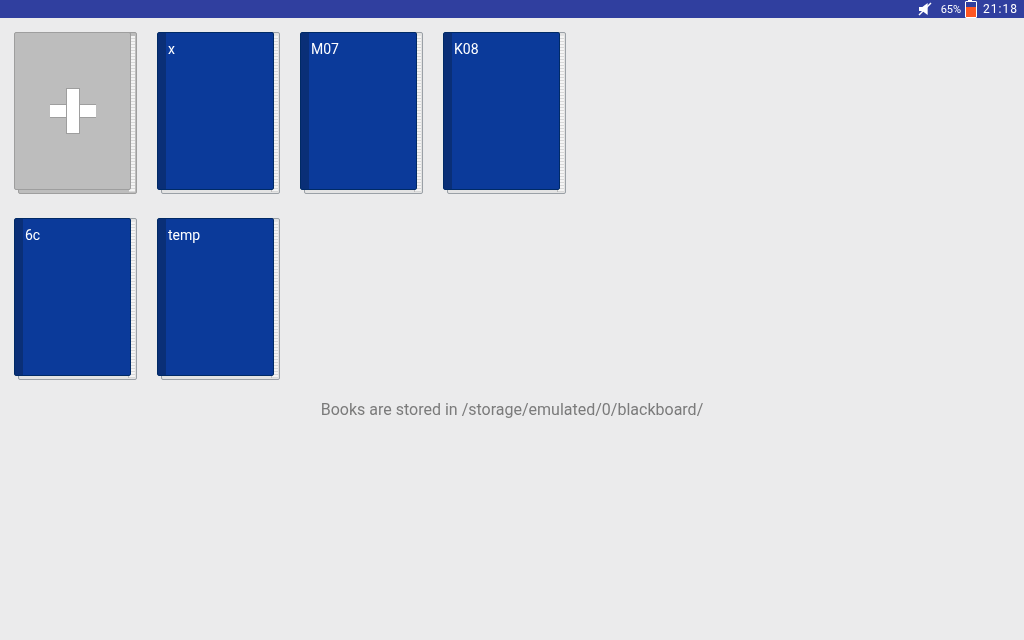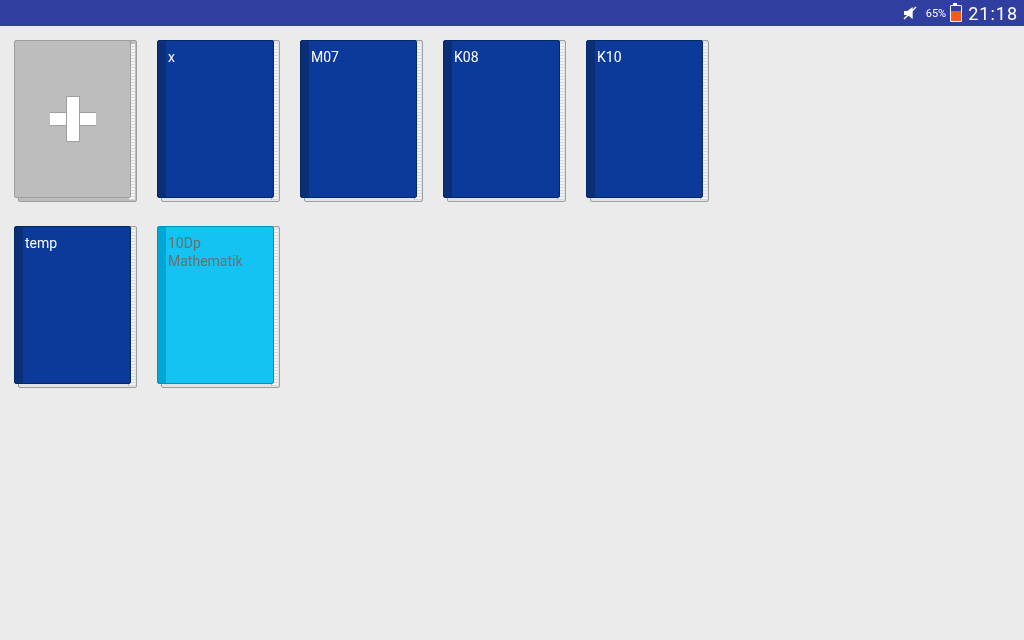--- a/index.html
+++ b/index.html
@@ -6,21 +6,21 @@
     margin:0;padding:0;
     width:1024px;height:640px;
     overflow:hidden;
     font-family:Roboto,Arial,Helvetica,sans-serif;
     background:#ebebec;
     color:#555;
   }
 
   
   .statusbar{
-    height:26px;
+    height:18px;
     background:#303f9f;
     display:flex;
     align-items:center;
     justify-content:flex-end;
     padding:0 6px;
     font-size:13px;
     color:#ffffff;
   }
   .statusbar .mute{
     width:16px;height:16px;margin-right:8px;
@@ -32,21 +32,21 @@
     width:10px;height:15px;
     border:1px solid #fff;border-radius:1px;
     position:relative;margin-right:6px;
   }
   .statusbar .batt:before{
     content:"";position:absolute;top:-3px;left:2px;width:4px;height:2px;background:#fff;
   }
   .statusbar .batt .fill{
     position:absolute;left:0;right:0;bottom:0;height:65%;background:#ff5722;
   }
-  .statusbar .clock{font-size:18px;letter-spacing:1px}
+  .statusbar .clock{font-size:12px;letter-spacing:1px}
 
   
   .shelf{
     padding:14px 14px 4px 14px;
   }
   .row{
     display:flex;
     gap:20px;
     margin-bottom:24px;
   }
@@ -165,33 +165,29 @@
     <div class="book">
       <div class="back"></div>
         <div class="pages"></div>
       <div class="cover blue"><span>M07</span></div>
     </div>
     <div class="book">
       <div class="back"></div>
         <div class="pages"></div>
       <div class="cover blue"><span>K08</span></div>
     </div>
-    <div class="book">
-      <div class="back"></div>
-        <div class="pages"></div>
-      <div class="cover blue"><span>K10</span></div>
-    </div>
   </div>
 
   <div class="row">
     <div class="book">
       <div class="back"></div>
         <div class="pages"></div>
-      <div class="cover blue"><span>temp</span></div>
+      <div class="cover blue"><span>6c</span></div>
     </div>
     <div class="book">
       <div class="back"></div>
         <div class="pages"></div>
-      <div class="cover cyan"><span>10Dp Mathematik</span></div>
+      <div class="cover blue"><span>temp</span></div>
     </div>
   </div>
 
+  <div class="storagepath">Books are stored in /storage/emulated/0/blackboard/</div>
 </div>
 
 </body></html>

